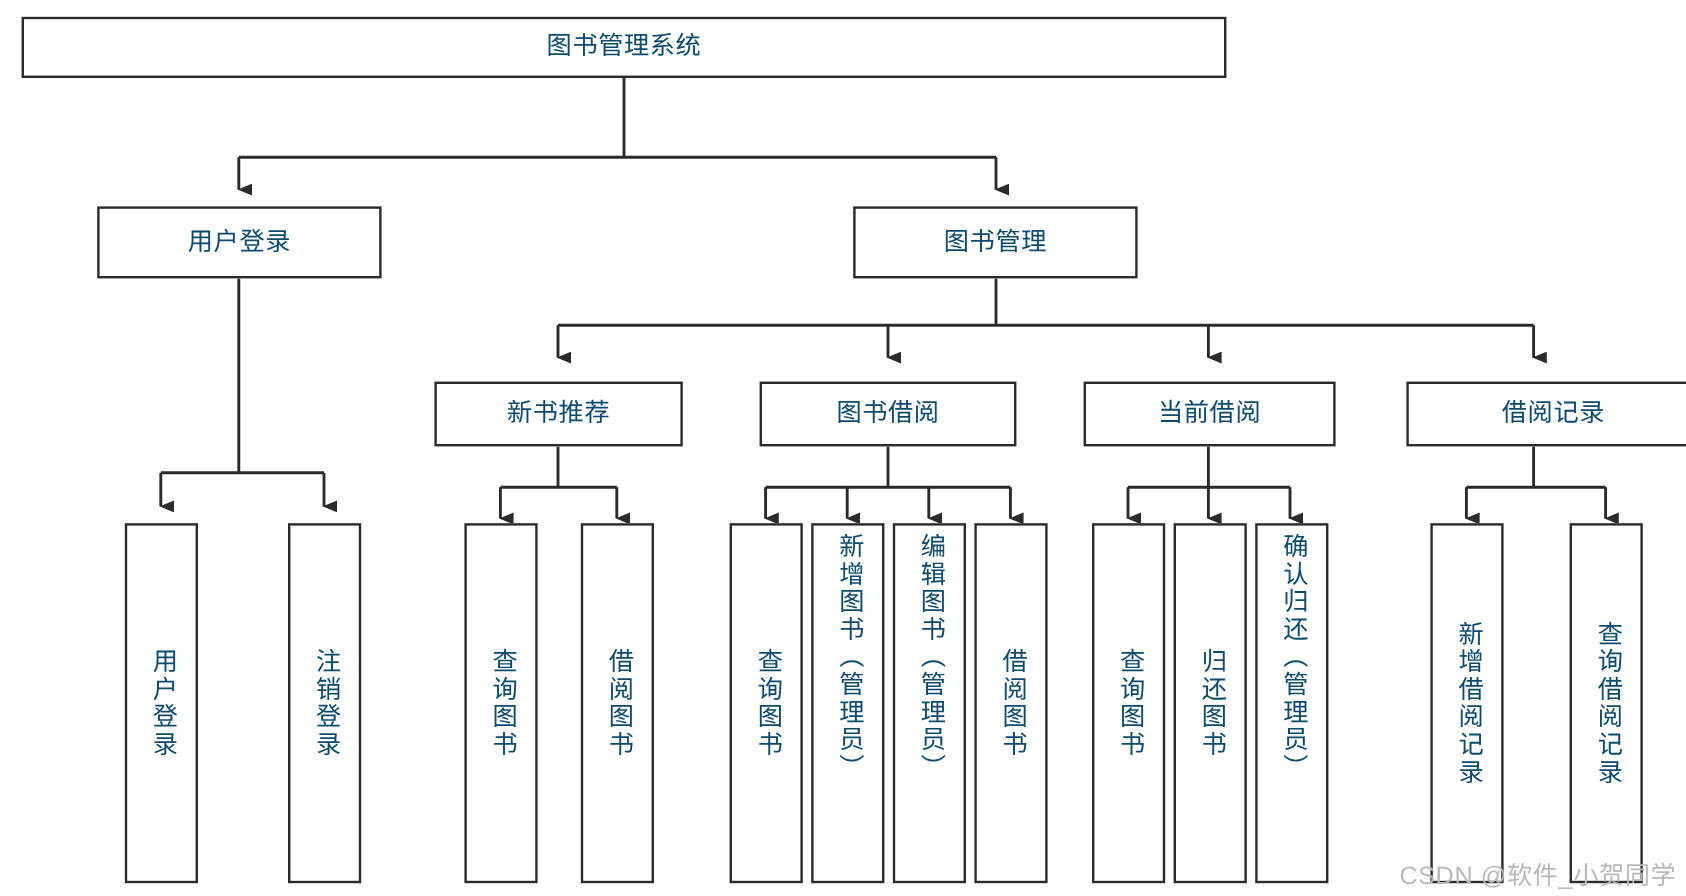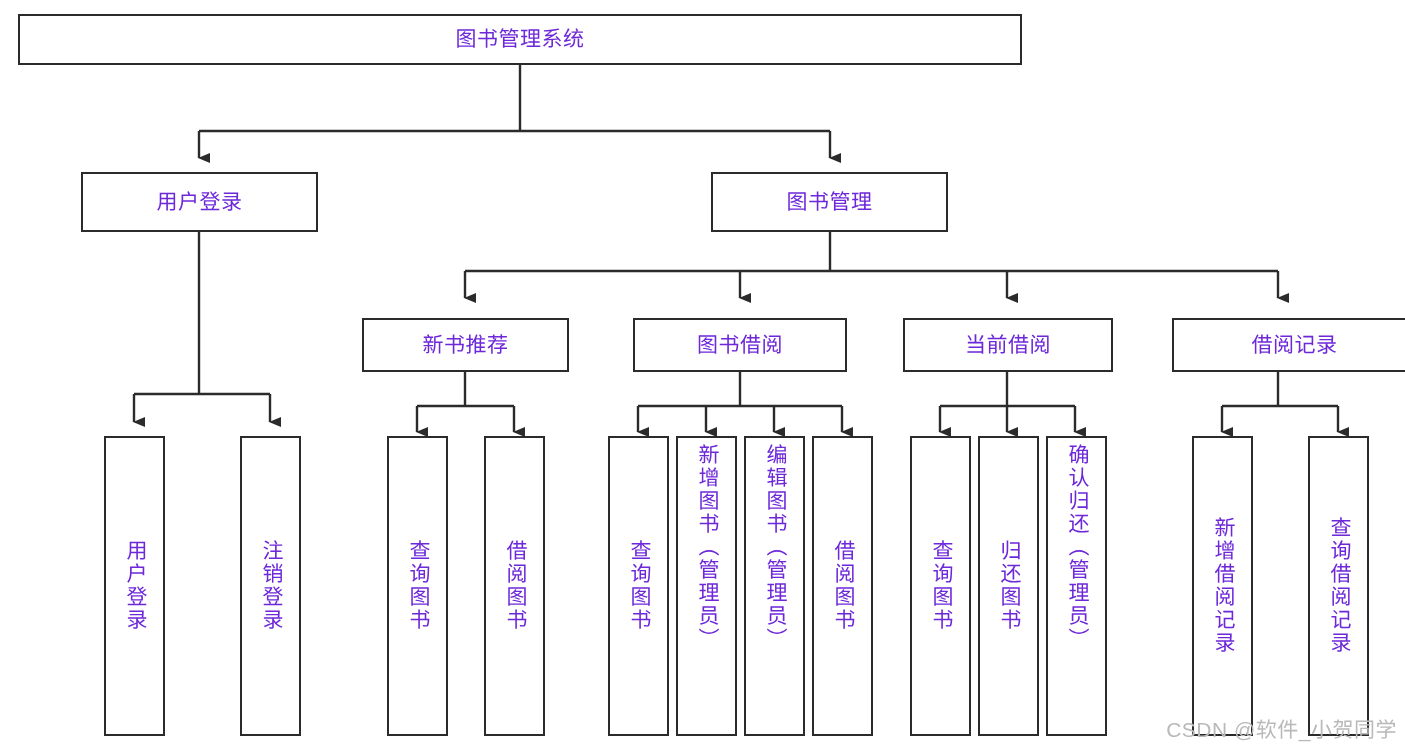--- a/index.html
+++ b/index.html
@@ -27,21 +27,21 @@
     pointer-events: none;
   }
   .node {
     position: absolute;
     box-sizing: border-box;
     border: 2px solid #2b2b2b;
     background: #ffffff;
     display: flex;
     align-items: center;
     justify-content: center;
-    color: #6d28d9;
+    color: #0c4a6e;
   }
   .node .label {
     font-size: 21px;
     line-height: 1.05;
     letter-spacing: 0.5px;
     white-space: nowrap;
   }
   
   .node.horizontal .label {
     writing-mode: horizontal-tb;

